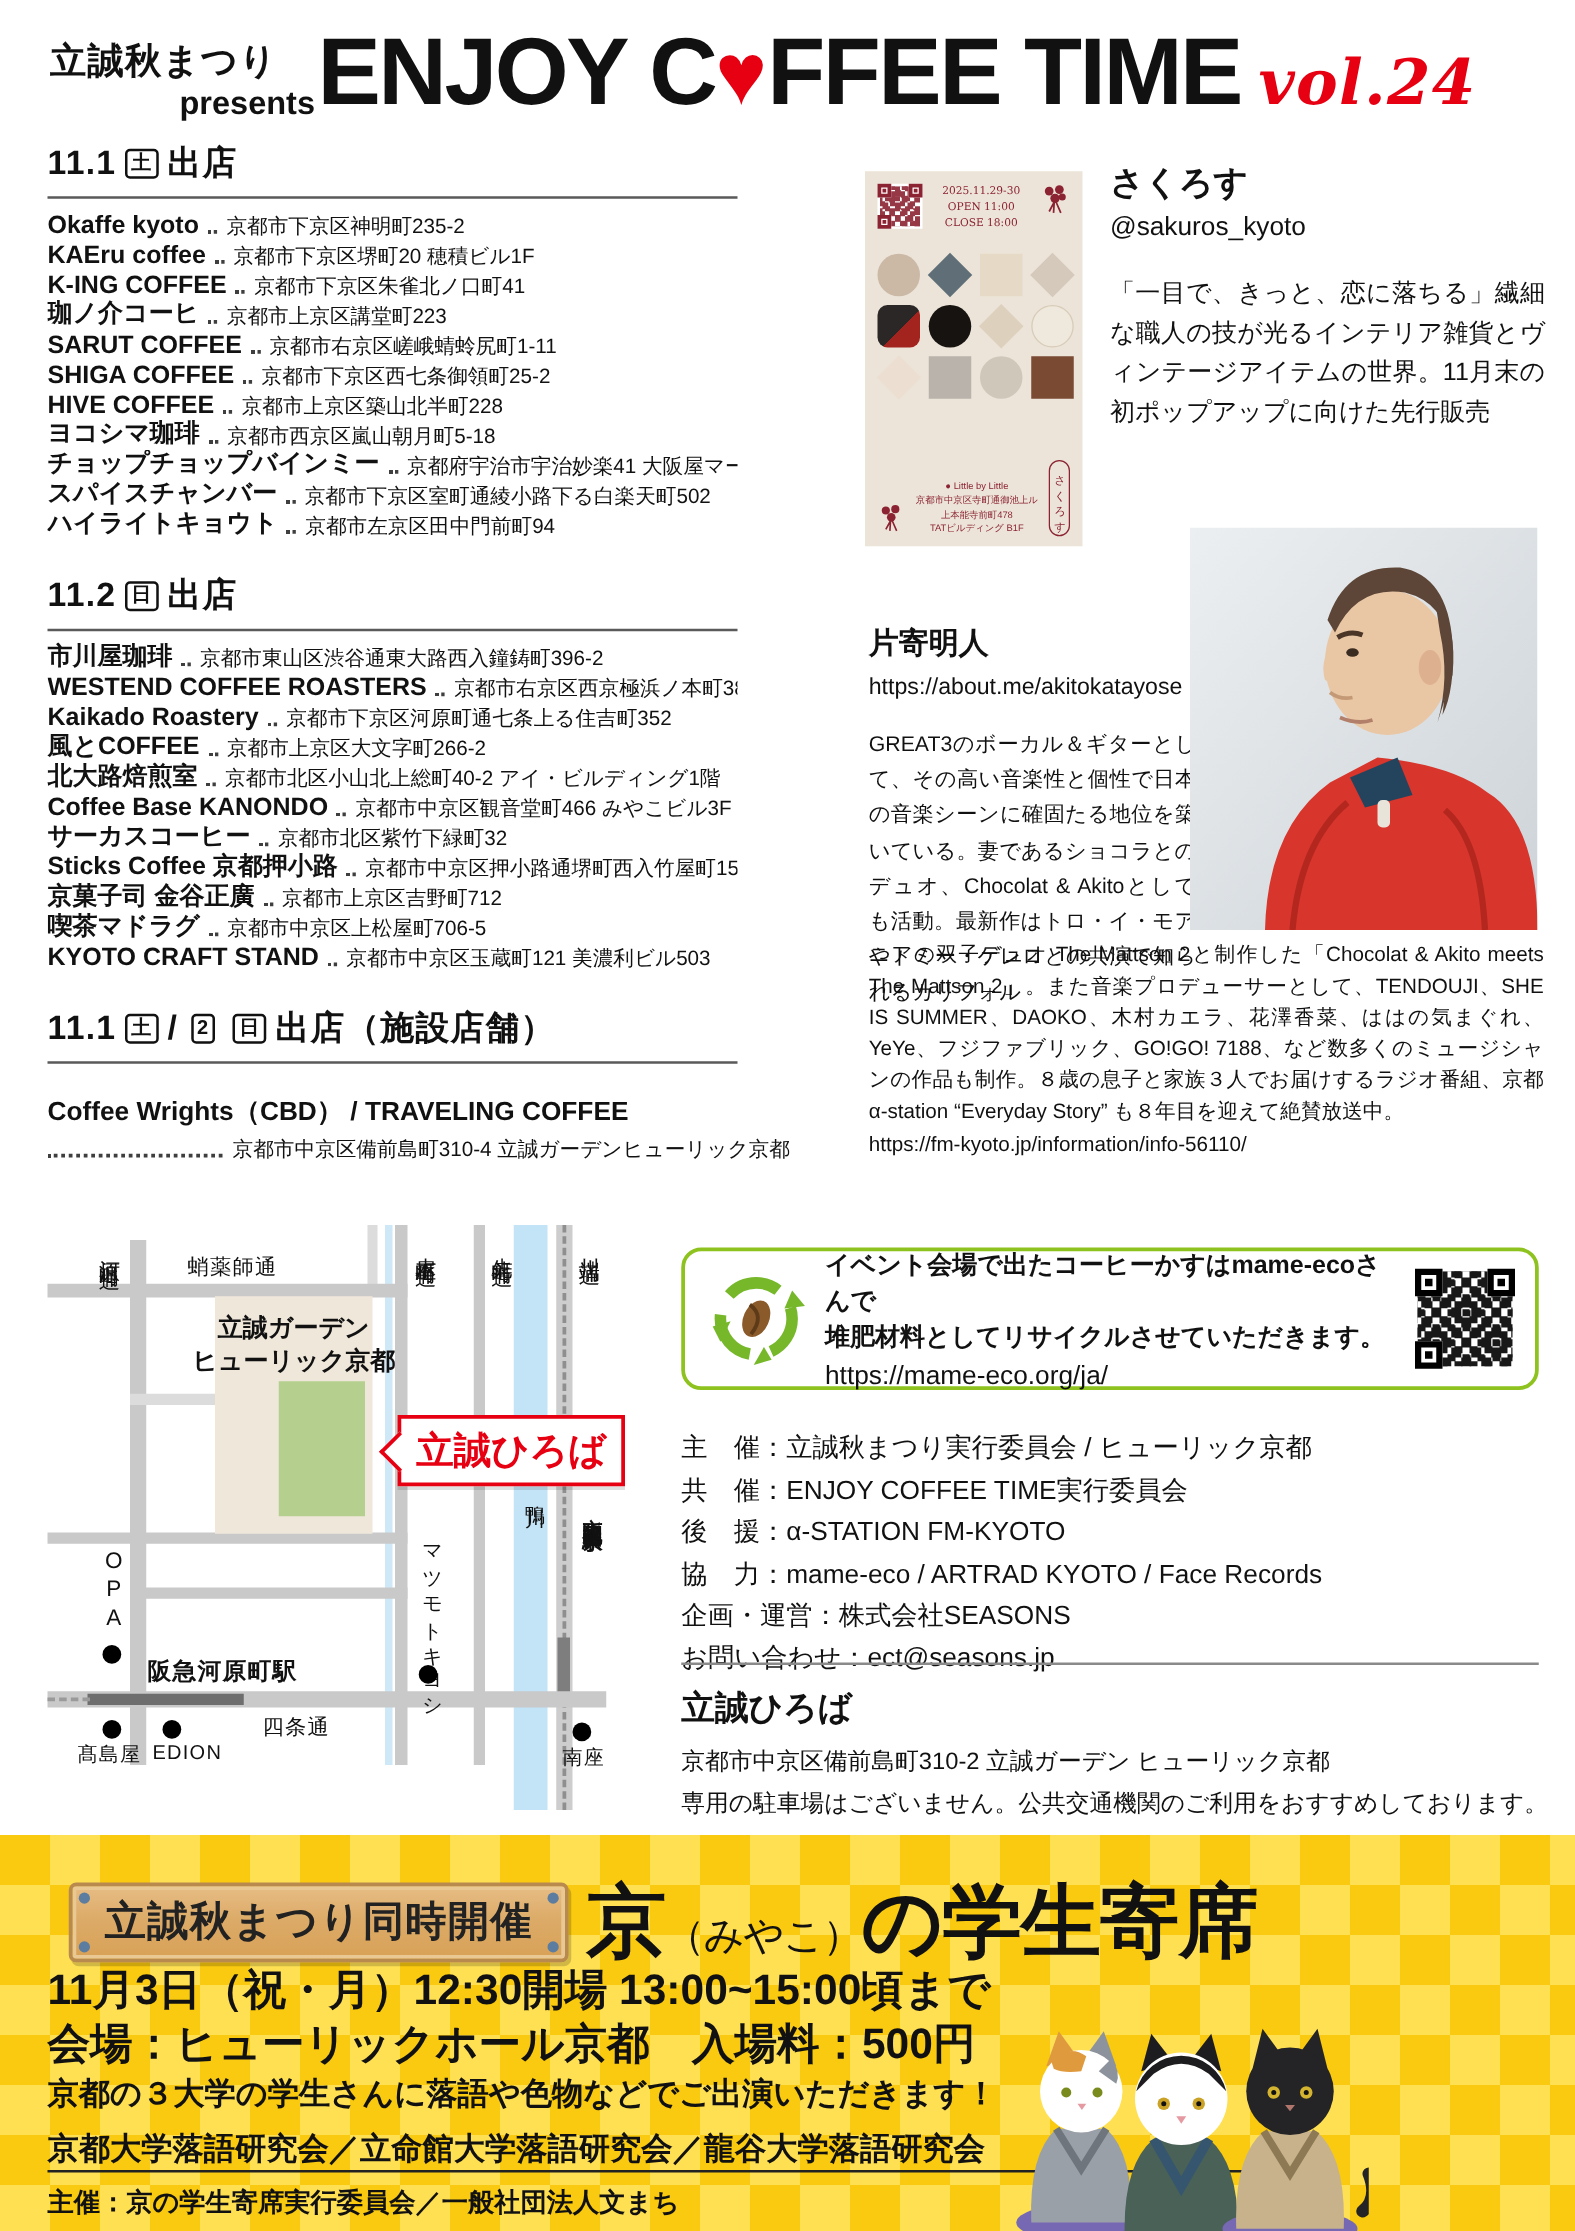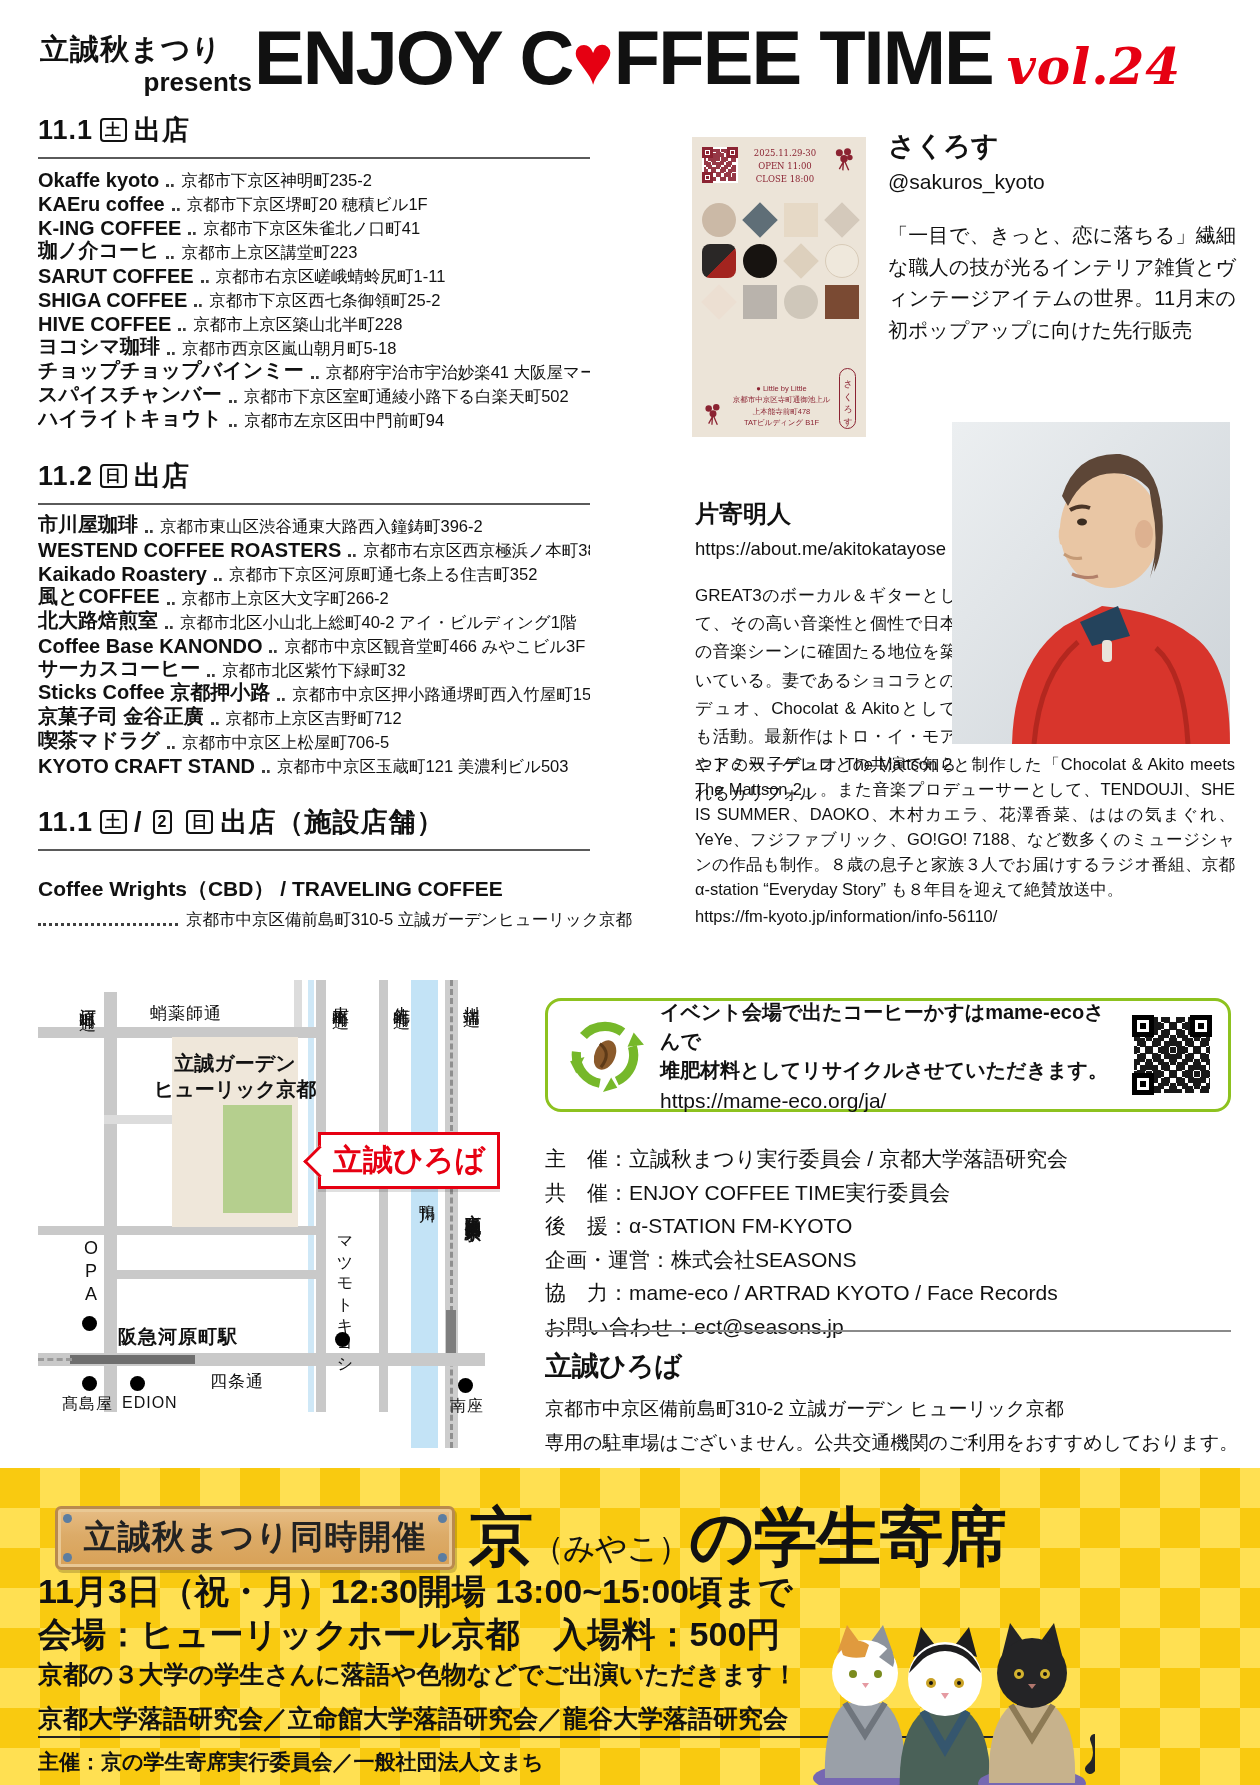--- a/index.html
+++ b/index.html
@@ -264,21 +264,21 @@
         <span class="shop-addr">京都市中京区玉蔵町121 美濃利ビル503</span>
       </div>
 
     <div class="sec-head mt26">
       <span>11.1</span><span class="day-box">土</span><span>/</span><span class="day-box" style="margin-left:10px"><span style="border:none;font-size:inherit">2</span></span><span class="day-box">日</span><span>出店（施設店舗）</span>
     </div>
     <div class="rule"></div>
     <div class="fac-name">Coffee Wrights（CBD） / TRAVELING COFFEE</div>
     <div class="fac-row">
       <span class="fac-leader"></span>
-      <span class="shop-addr">京都市中京区備前島町310-5 立誠ガーデンヒューリック京都</span>
+      <span class="shop-addr">京都市中京区備前島町310-4 立誠ガーデンヒューリック京都</span>
     </div>
   </div>
 
   <div class="sakuros-card">
     <div class="sc-top">
       <div class="qr" style="width:36px;height:36px;color:#8b2332">
         <div class="qr-noise" style="background:repeating-conic-gradient(#8b2332 0% 25%, transparent 0% 50%) 0 0/8px 8px, repeating-conic-gradient(transparent 0% 25%, #8b2332 0% 50%) 2px 3px/10px 10px;"></div>
         <div class="qr-f" style="left:0;top:0;width:11px;height:11px;border:3px solid #8b2332;"></div>
         <div class="qr-f" style="right:0;top:0;width:11px;height:11px;border:3px solid #8b2332;"></div>
         <div class="qr-f" style="left:0;bottom:0;width:11px;height:11px;border:3px solid #8b2332;"></div>
@@ -388,25 +388,25 @@
     </div>
     <div class="qr" style="width:80px;height:80px;color:#000;">
       <div class="qr-noise" style="background:repeating-conic-gradient(#000 0% 25%, transparent 0% 50%) 0 0/12px 12px, repeating-conic-gradient(transparent 0% 25%, #000 0% 50%) 3px 5px/16px 16px;"></div>
       <div class="qr-f" style="left:0;top:0;width:22px;height:22px;border:5px solid #000;"></div>
       <div class="qr-f" style="right:0;top:0;width:22px;height:22px;border:5px solid #000;"></div>
       <div class="qr-f" style="left:0;bottom:0;width:22px;height:22px;border:5px solid #000;"></div>
     </div>
   </div>
 
   <div class="credits">
-    <div class="credit-line">主　催：立誠秋まつり実行委員会 / 京都大学落語研究会</div>
+    <div class="credit-line">主　催：立誠秋まつり実行委員会 / ヒューリック京都</div>
     <div class="credit-line">共　催：ENJOY COFFEE TIME実行委員会</div>
     <div class="credit-line">後　援：α-STATION FM-KYOTO</div>
+    <div class="credit-line">協　力：mame-eco / ARTRAD KYOTO / Face Records</div>
     <div class="credit-line">企画・運営：株式会社SEASONS</div>
-    <div class="credit-line">協　力：mame-eco / ARTRAD KYOTO / Face Records</div>
     <div class="credit-line">お問い合わせ：ect@seasons.jp</div>
   </div>
   <div class="divider2"></div>
   <div class="hiroba">
     <div class="hiroba-title">立誠ひろば</div>
     <div class="hiroba-addr">京都市中京区備前島町310-2 立誠ガーデン ヒューリック京都</div>
     <div class="hiroba-note">専用の駐車場はございません。公共交通機関のご利用をおすすめしております。</div>
   </div>
 
   <div class="map">

